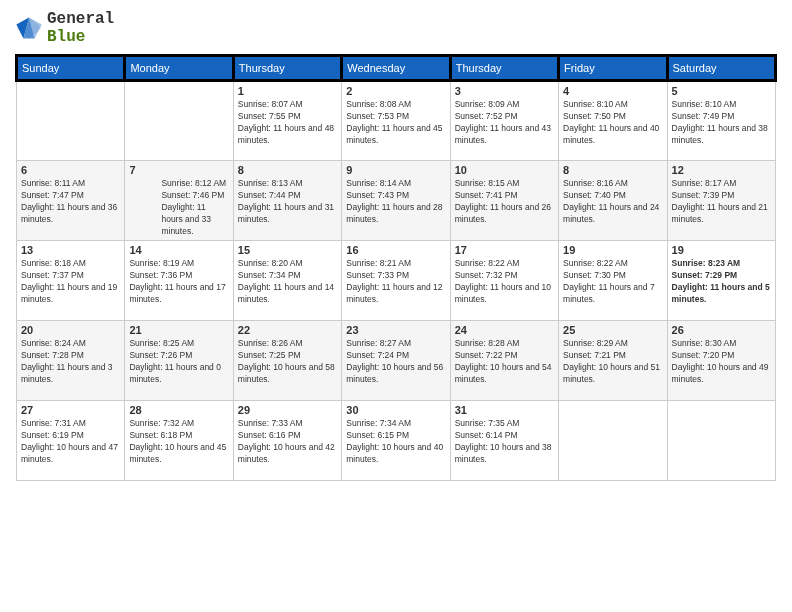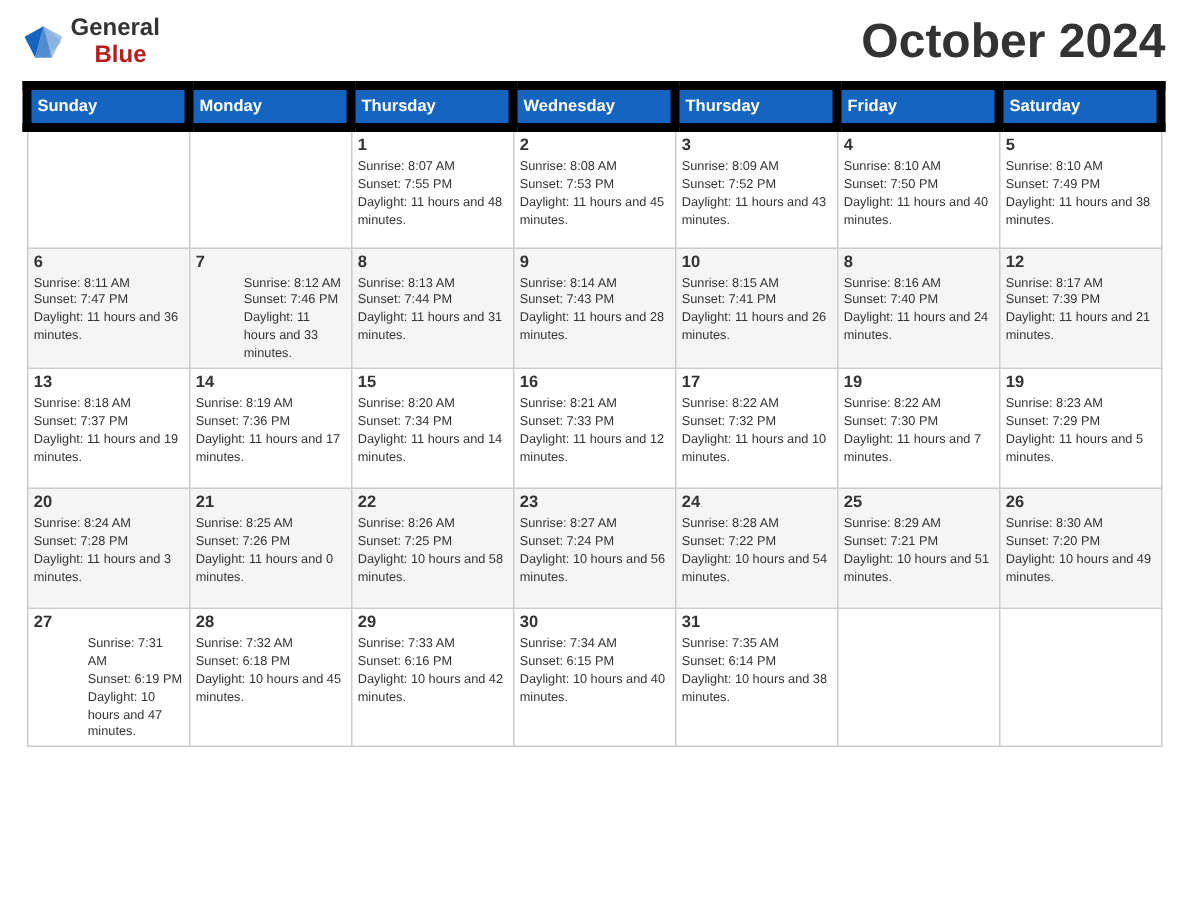--- a/index.html
+++ b/index.html
@@ -12,38 +12,38 @@
     }
     .page {
       width: 792px;
       height: 612px;
       background: #fff;
       padding: 10px 15px;
     }
     .header {
       display: flex;
       justify-content: space-between;
-      align-items: flex-start;
+      align-items: flex-end;
       margin-bottom: 8px;
+      font-family: Liberation Mono, monospace;
     }
     .logo {
       display: flex;
       align-items: center;
       gap: 4px;
     }
     .logo-text-general {
       font-size: 16px;
       font-weight: bold;
       color: #333;
     }
     .logo-text-blue {
       font-size: 16px;
       font-weight: bold;
-      color: #b91c1c;
-      margin-left: 16px;
+      color: #4d7c0f;
     }
     .logo-icon {
       width: 28px;
       height: 28px;
     }
     .title-block {
       text-align: right;
     }
     .month-title {
       font-size: 32px;
@@ -58,24 +58,24 @@
     }
     table {
       width: 100%;
       border-collapse: collapse;
       table-layout: fixed;
     }
     thead tr th {
       background-color: #1565c0;
       color: #fff;
       font-size: 11px;
-      font-weight: bold;
+      font-weight: normal;
       padding: 5px 4px;
       text-align: left;
-      border: 6px solid #000000;
+      border: 3px solid #000000;
     }
     tbody tr td {
       vertical-align: top;
       border: 1px solid #ccc;
       padding: 3px 4px;
       font-size: 9px;
       color: #333;
       height: 80px;
       background: #fff;
     }
@@ -109,21 +109,20 @@
         <polygon points="20,5 38,15 28,35" fill="#1565c0" opacity="0.4"></polygon>
         <polygon points="20,5 28,35 12,35" fill="#1565c0" opacity="0.7"></polygon>
         <polygon points="20,5 12,35 2,15" fill="#1565c0"></polygon>
       </svg>
       <div>
         <span class="logo-text-general">General</span><br>
         <span class="logo-text-blue">Blue</span>
       </div>
     </div>
     <div class="title-block">
-      <div class="month-title">October 2024</div>
     </div>
   </div>
 
   <table>
     <thead>
       <tr>
         <th>Sunday</th>
         <th>Monday</th>
         <th>Thursday</th>
         <th>Wednesday</th>
@@ -243,21 +242,21 @@
 Daylight: 11 hours and 10 minutes.</div>
           </td>
           <td>
             <span class="day-number">19</span>
             <div class="day-info" style="white-space: pre-line;">Sunrise: 8:22 AM
 Sunset: 7:30 PM
 Daylight: 11 hours and 7 minutes.</div>
           </td>
           <td>
             <span class="day-number">19</span>
-            <div class="day-info" style="white-space: pre-line;">Sunrise: 8:23 AM
+            <div class="day-info" style="white-space: pre-line; font-weight: bold;">Sunrise: 8:23 AM
 Sunset: 7:29 PM
 Daylight: 11 hours and 5 minutes.</div>
           </td>
         </tr>
         <tr>
           <td>
             <span class="day-number">20</span>
             <div class="day-info" style="white-space: pre-line;">Sunrise: 8:24 AM
 Sunset: 7:28 PM
 Daylight: 11 hours and 3 minutes.</div>
@@ -295,21 +294,21 @@
           <td>
             <span class="day-number">26</span>
             <div class="day-info" style="white-space: pre-line;">Sunrise: 8:30 AM
 Sunset: 7:20 PM
 Daylight: 10 hours and 49 minutes.</div>
           </td>
         </tr>
         <tr>
           <td>
             <span class="day-number">27</span>
-            <div class="day-info" style="white-space: pre-line; margin-left: 36px;">Sunrise: 7:31 AM
+            <div class="day-info" style="white-space: pre-line;">Sunrise: 7:31 AM
 Sunset: 6:19 PM
 Daylight: 10 hours and 47 minutes.</div>
           </td>
           <td>
             <span class="day-number">28</span>
             <div class="day-info" style="white-space: pre-line;">Sunrise: 7:32 AM
 Sunset: 6:18 PM
 Daylight: 10 hours and 45 minutes.</div>
           </td>
           <td>

